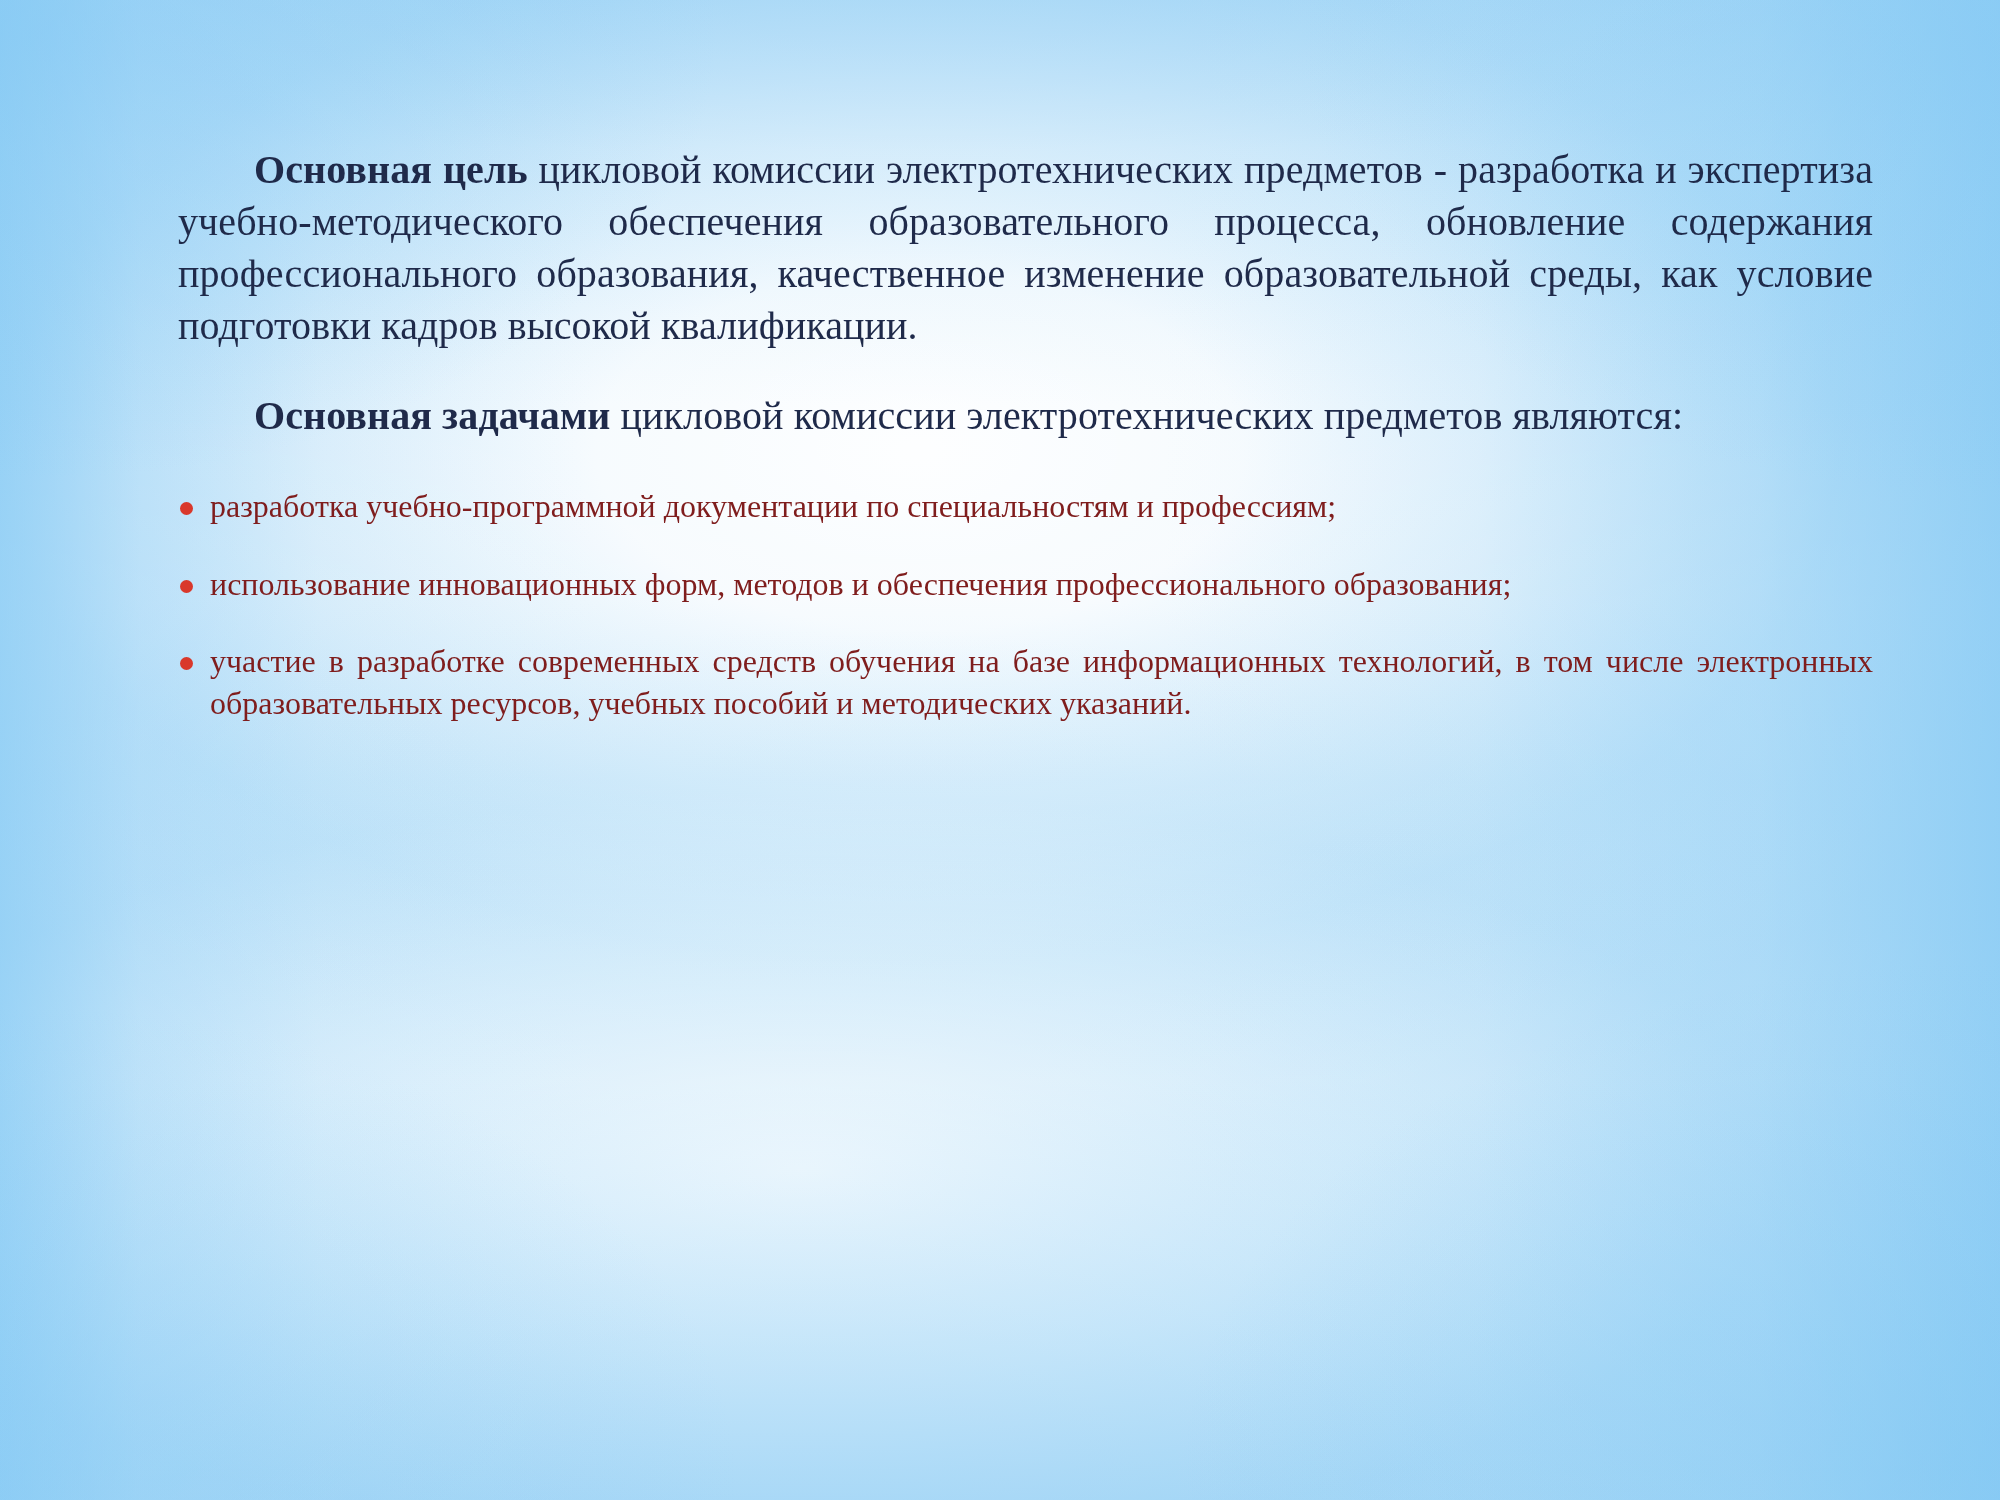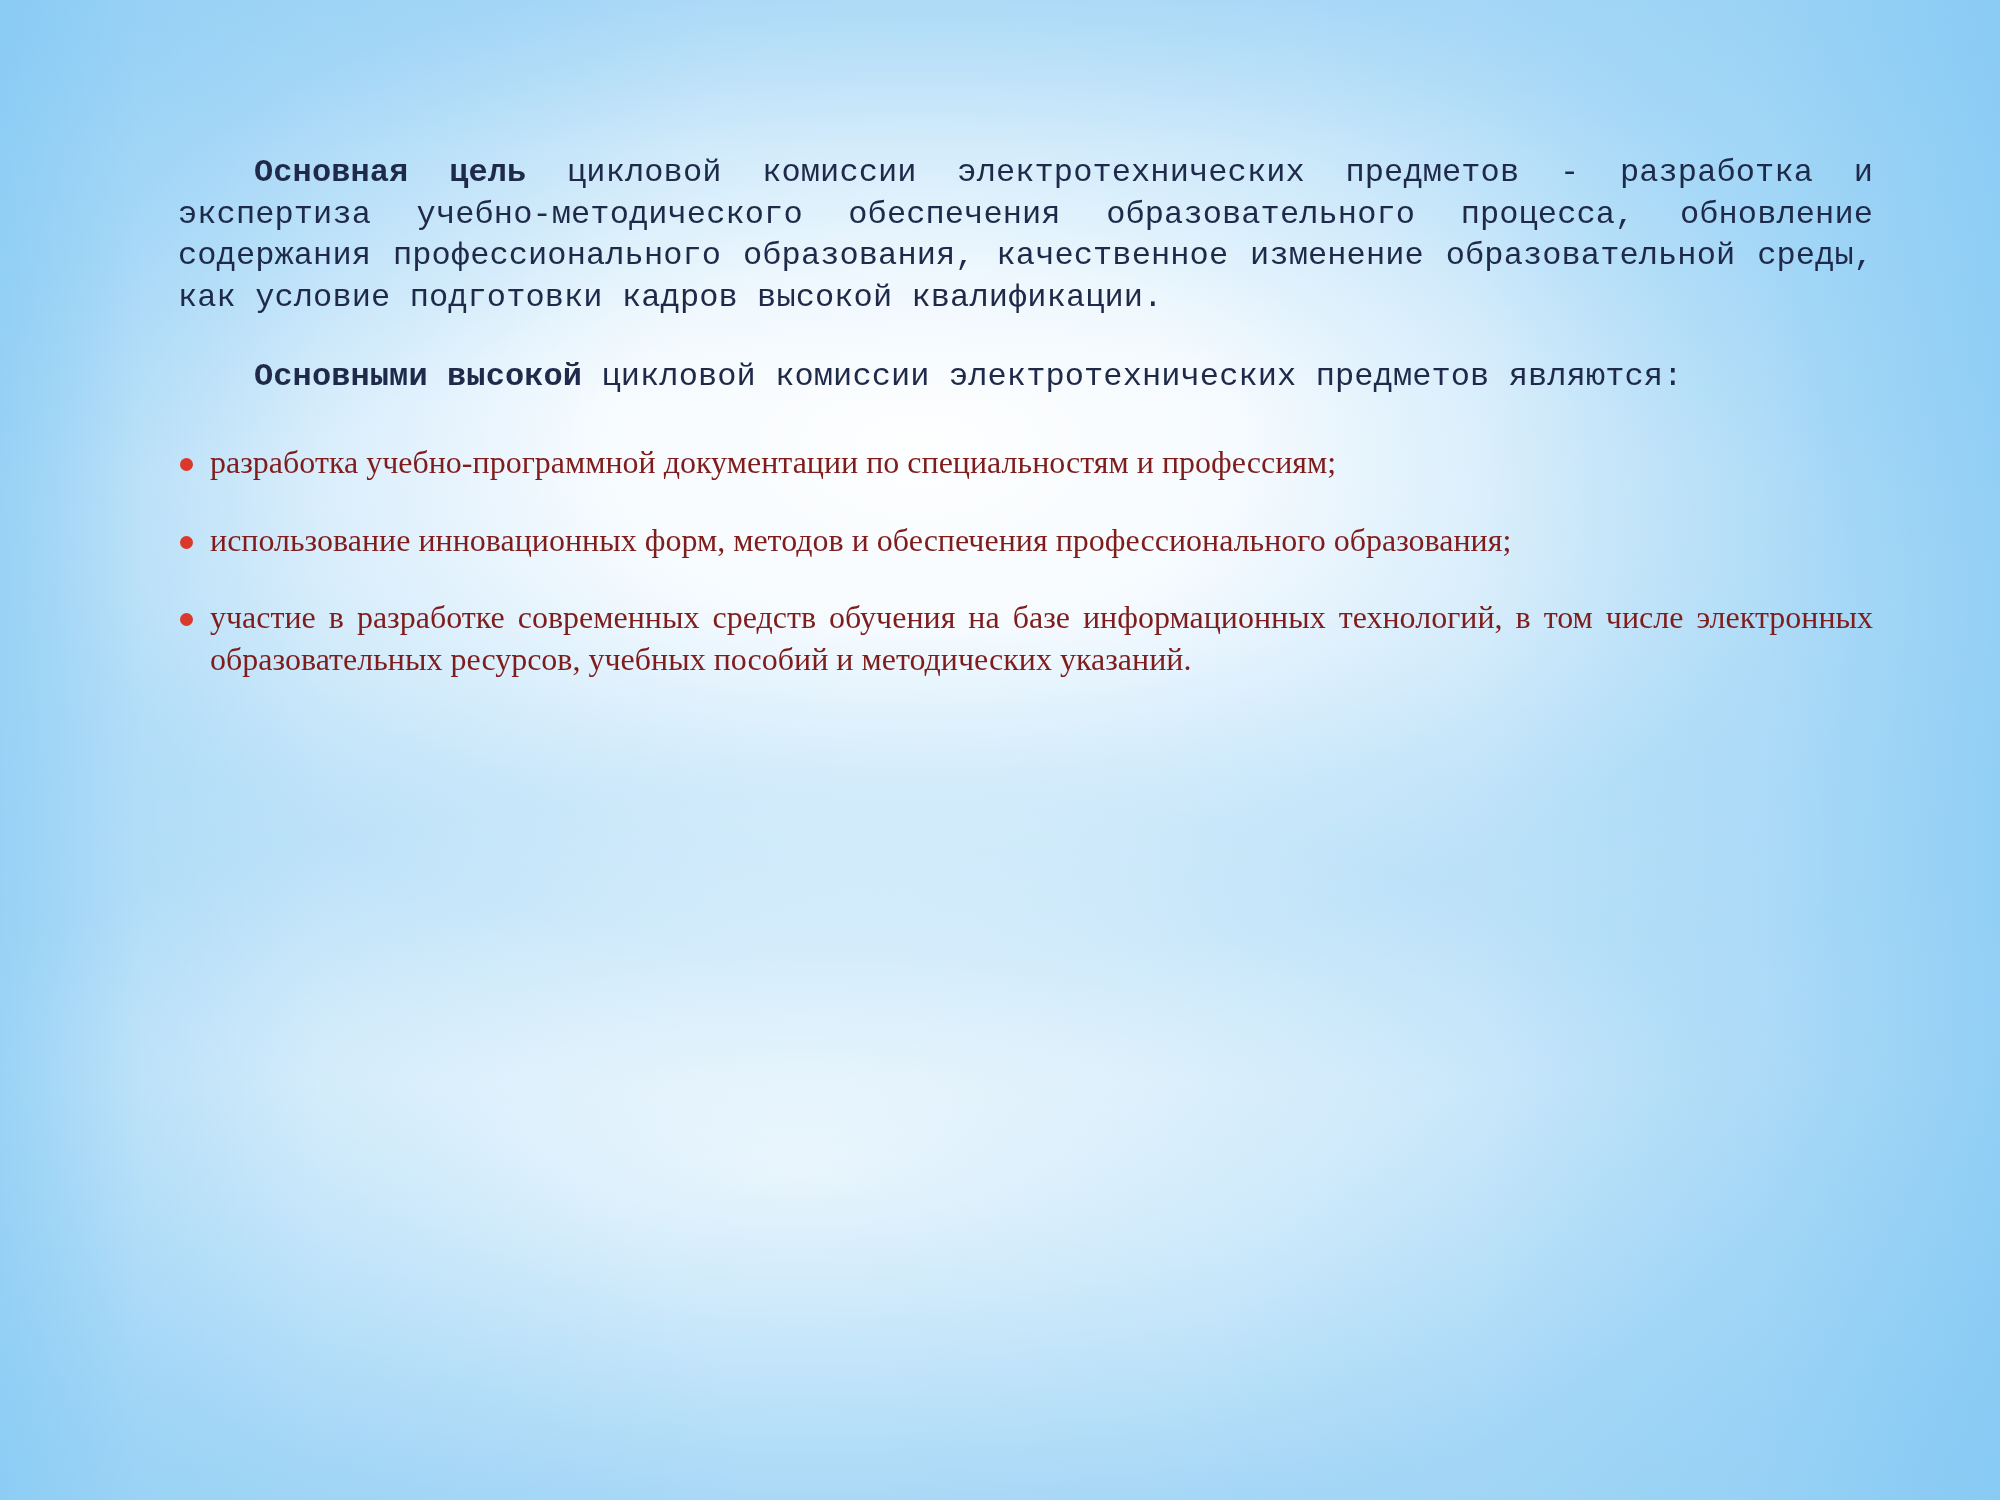--- a/index.html
+++ b/index.html
@@ -85,27 +85,26 @@
   
   .content {
     position: absolute;
     left: 178px;
     top: 140px;
     width: 1695px;
   }
 
   .para {
     color: #1f2a4a;
-    font-size: 32px;
+    font-size: 40px;
     line-height: 1.30;
     text-align: justify;
     text-justify: inter-word;
-    margin: 12px 0 30px 0;
+    margin: 4px 0 30px 0;
     letter-spacing: 0.1px;
-    font-family: Liberation Mono, monospace;
   }
   .para .lead {
     font-weight: bold;
   }
   .para.indent {
     text-indent: 76px;
   }
   .para.p-goal { margin-bottom: 38px; }
   .para.p-tasks { margin-bottom: 44px; }
 
@@ -148,21 +147,21 @@
   <div class="bg-layer bg-sides"></div>
   <div class="bg-layer bg-corners"></div>
 
   <div class="content">
 
     <p class="para indent p-goal">
       <span class="lead">Основная цель</span><span> цикловой комиссии электротехнических предметов - разработка и экспертиза учебно-методического обеспечения образовательного процесса, обновление содержания профессионального образования, качественное изменение образовательной среды, как условие подготовки кадров высокой квалификации.</span>
     </p>
 
     <p class="para indent p-tasks">
-      <span class="lead">Основными высокой</span><span> цикловой комиссии электротехнических предметов являются:</span>
+      <span class="lead">Основная задачами</span><span> цикловой комиссии электротехнических предметов являются:</span>
     </p>
 
     <ul class="bullets">
       <li class="bullet-item">
         <span class="bullet-dot"></span>
         <span class="bullet-text">разработка учебно-программной документации по специальностям и профессиям;</span>
       </li>
       <li class="bullet-item">
         <span class="bullet-dot"></span>
         <span class="bullet-text">использование инновационных форм, методов и обеспечения профессионального образования;</span>

